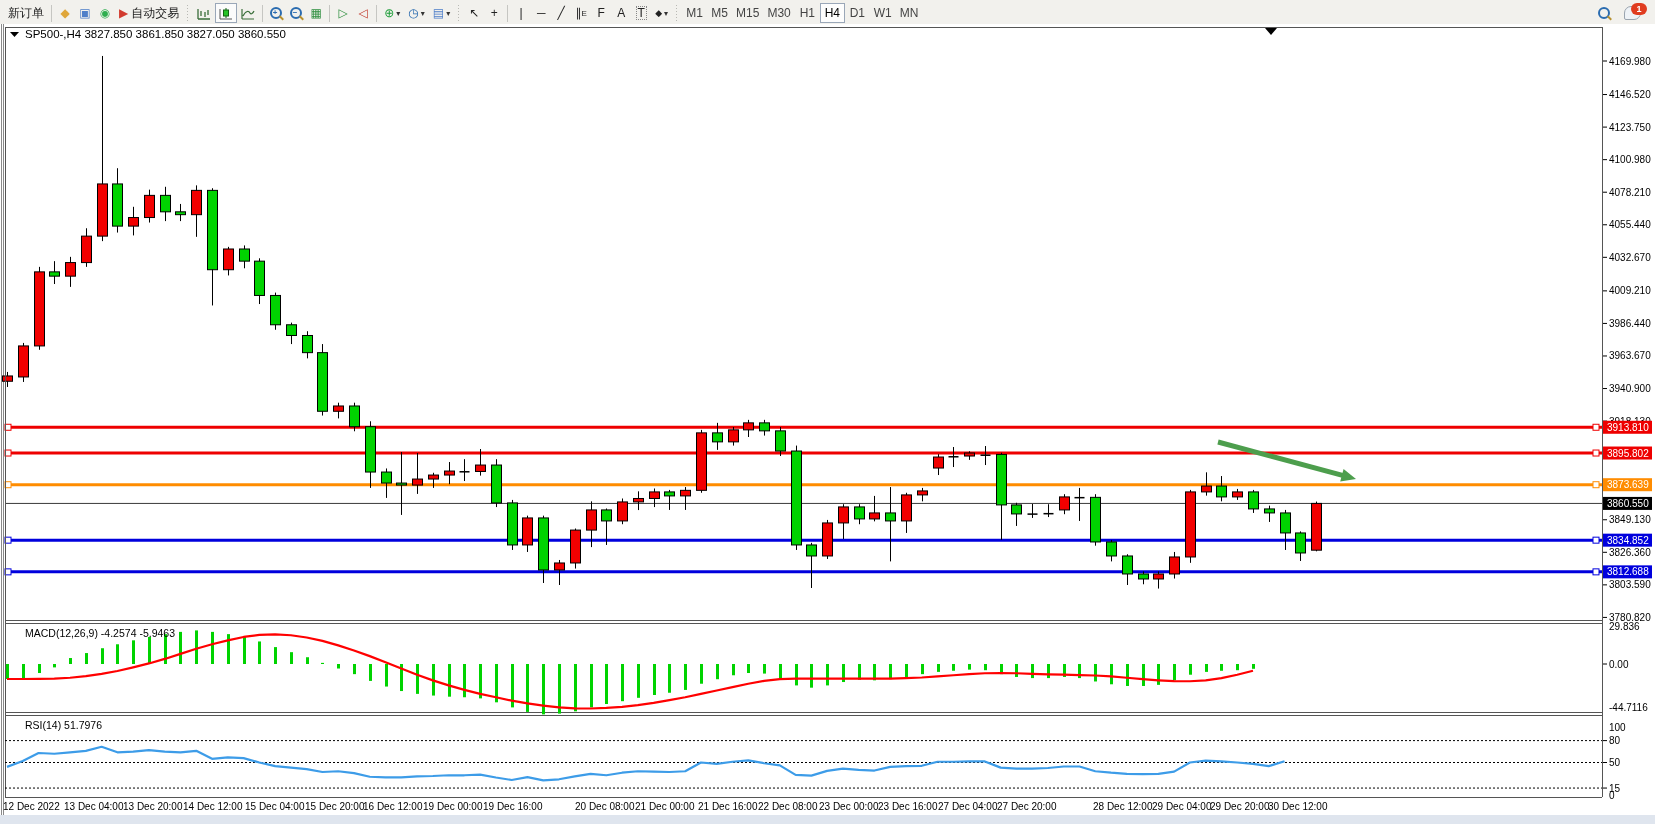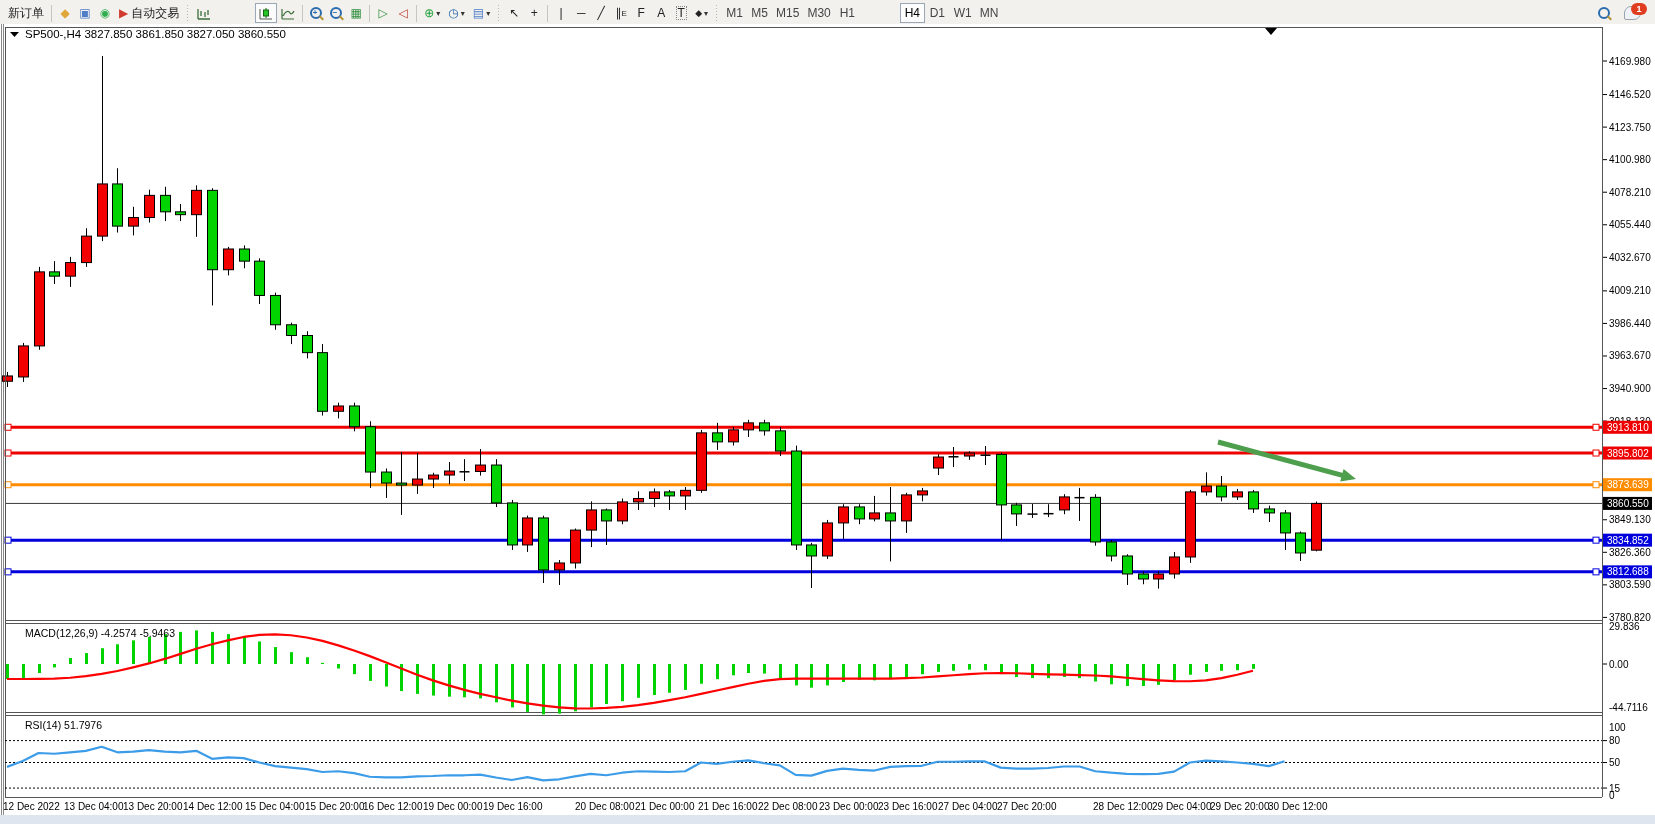--- a/index.html
+++ b/index.html
@@ -3,21 +3,21 @@
 <meta charset="utf-8">
 <style>
   html,body{margin:0;padding:0;background:#fff;width:1655px;height:824px;overflow:hidden;
     font-family:"Liberation Sans","DejaVu Sans",sans-serif;}
   
   .toolbar{position:absolute;top:0;left:0;width:1655px;height:27px;background:#f2f1ed;
     border-bottom:1px solid #8f8f8d;display:flex;align-items:center;padding-left:4px;box-sizing:border-box;justify-content:center;}
   .tbtn{height:20px;min-width:20px;border:1px solid transparent;background:transparent;
     display:inline-flex;align-items:center;justify-content:center;font-size:12px;color:#222;
     padding:0 3px;box-sizing:border-box;cursor:default;white-space:nowrap;}
-  .tbtn.pressed{border:1px solid #9aa7b8;background:#fbfbfb;margin-left:40px;}
+  .tbtn.pressed{border:1px solid #9aa7b8;background:#fbfbfb;}
   .tf{font-size:12px;color:#444;min-width:25px;}
   .tf.pressed{border:1px solid #9aa7b8;background:#fdfdfd;color:#000;}
   .vsep{width:1px;height:17px;background:#c6c6c2;margin:0 3px;flex:none;}
   .grip{width:4px;height:17px;margin:0 3px;flex:none;
     background:repeating-linear-gradient(to bottom,#b9b9b4 0 1px,transparent 1px 3px);
     background-size:1px 100%;background-repeat:no-repeat;background-position:1px 0;}
   .caret{font-size:8px;color:#333;margin-left:2px;}
   .glyph{font-size:12px;line-height:1;}
   .lens{position:relative;width:8px;height:8px;border:2px solid #2b6cb0;border-radius:50%;display:inline-block;}
   .lens::after{content:"";position:absolute;width:5px;height:2px;background:#b8912f;

